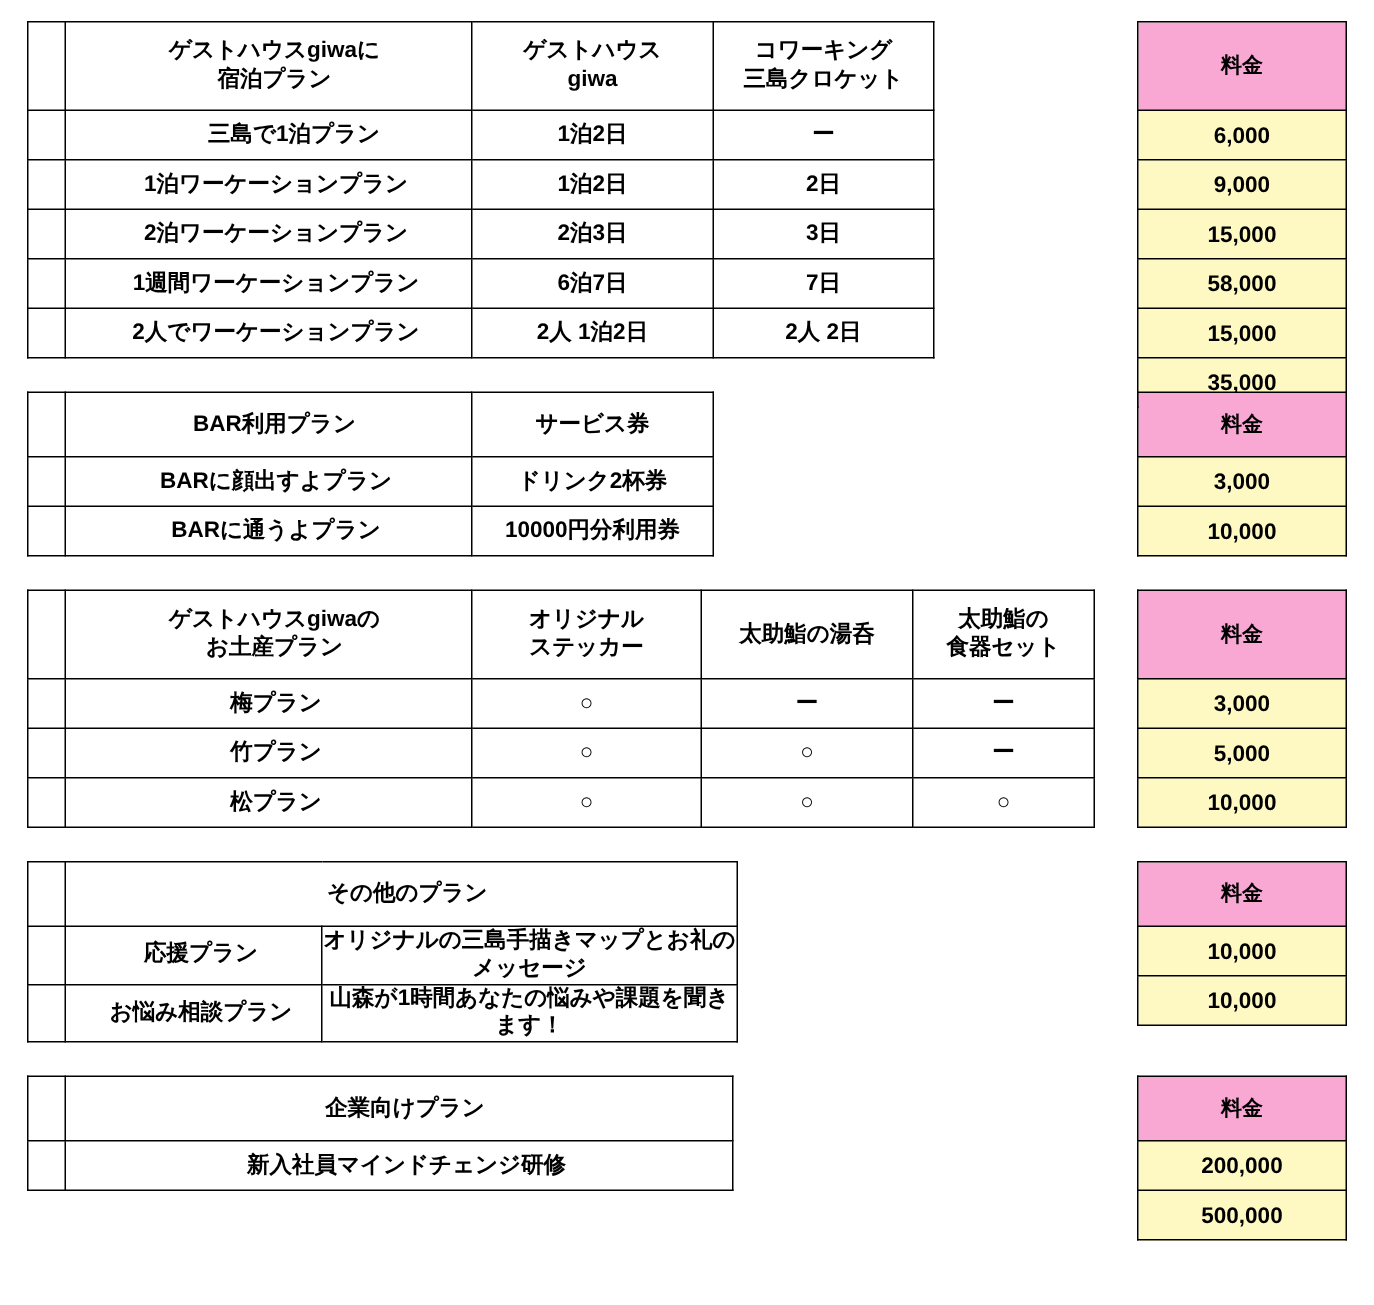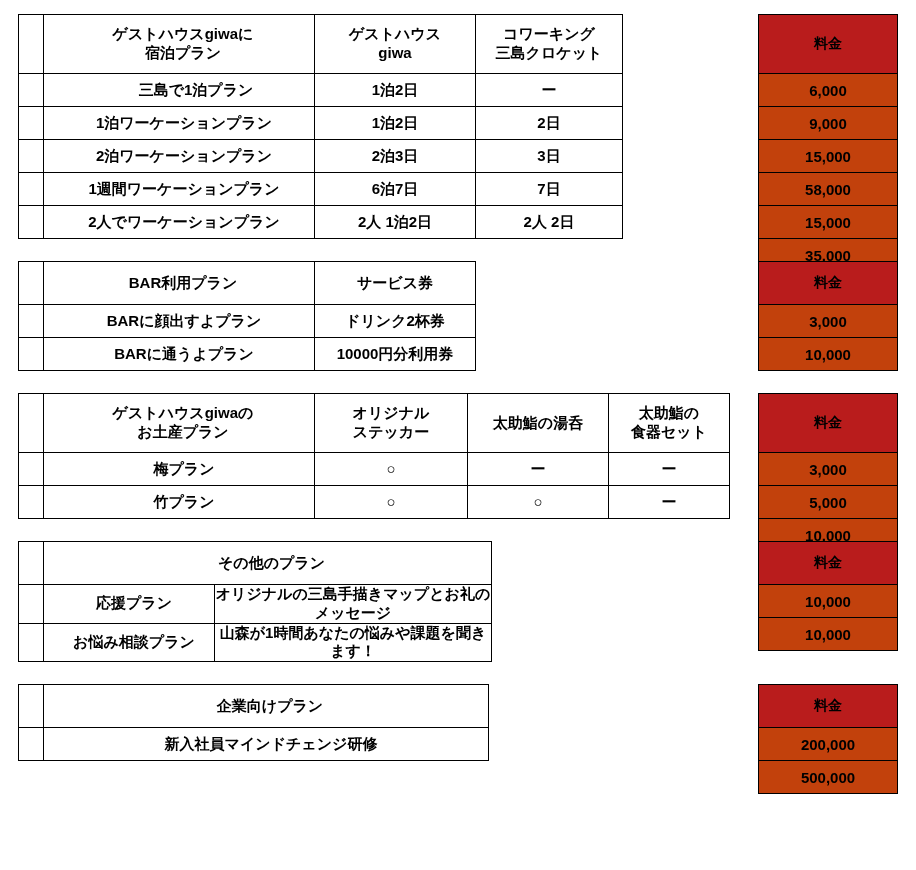--- a/index.html
+++ b/index.html
@@ -75,25 +75,25 @@
     border-collapse: collapse;
     table-layout: fixed;
     width: 140px;
   }
   table.price td {
     border: 1px solid #000000;
     text-align: center;
     vertical-align: middle;
     font-weight: bold;
     font-size: 15px;
-    background: #c2410c;
+    background: #fef9c3;
     padding: 0;
   }
   table.price td.price-hdr {
-    background: #b91c1c;
+    background: #f9a8d4;
     font-size: 14px;
   }
 </style>
 </head>
 <body>
 
 <div class="page">
 
   <div class="block">
     <div class="left-wrap">
@@ -242,20 +242,27 @@
           <td>ー</td>
           <td>ー</td>
         </tr>
         <tr>
           <td class="greenstripe"></td>
           <td class="rowname" style="height:32px;">竹プラン</td>
           <td>○</td>
           <td>○</td>
           <td>ー</td>
         </tr>
+        <tr>
+          <td class="greenstripe"></td>
+          <td class="rowname" style="height:32px;">松プラン</td>
+          <td>○</td>
+          <td>○</td>
+          <td>○</td>
+        </tr>
       </tbody>
         </table>
     </div>
     <div class="price-wrap">
       <table class="price">
         <tbody>
             <tr>
           <td class="price-hdr" style="height:58px;">料金</td>
         </tr>
         <tr>

